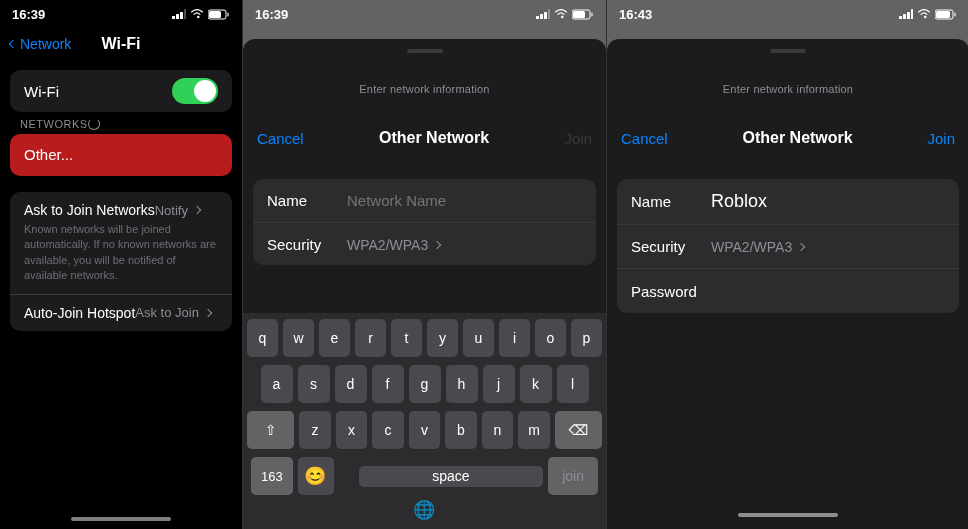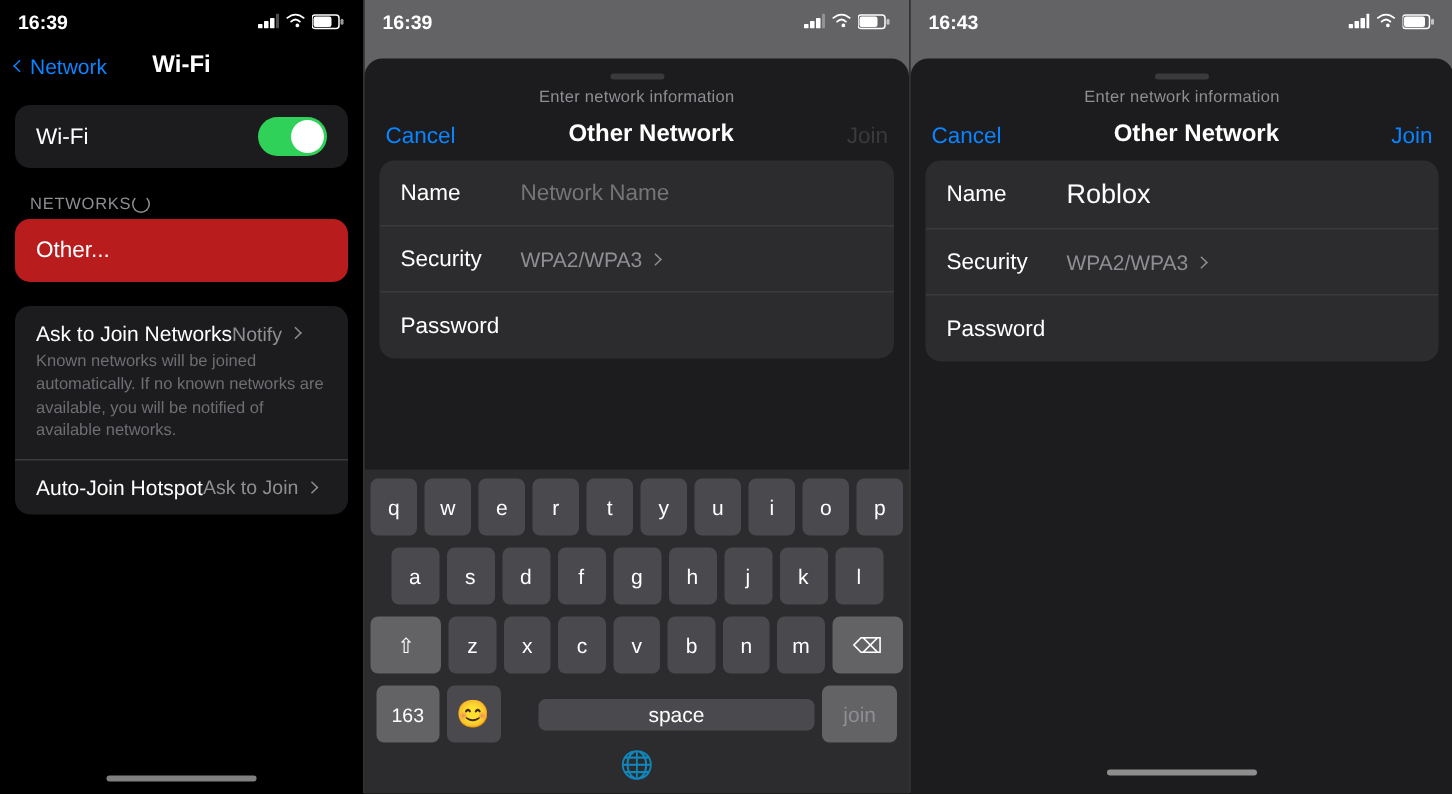--- a/index.html
+++ b/index.html
@@ -84,21 +84,21 @@
       position: absolute;
       right: 2px;
       top: 2px;
       width: 22px;
       height: 22px;
       background: #fff;
       border-radius: 50%;
     }
 
     .networks-header {
-      padding: 18px 20px 4px;
+      padding: 6px 20px 4px;
       display: flex;
       align-items: center;
       gap: 0;
     }
     .networks-label {
       font-size: 11px;
       color: #8e8e93;
       text-transform: uppercase;
       letter-spacing: 0.5px;
     }
@@ -195,20 +195,21 @@
     }
 
     .modal-sheet {
       background: #1c1c1e;
       border-radius: 12px 12px 0 0;
       margin-top: auto;
       flex: 1;
       display: flex;
       flex-direction: column;
       max-height: 490px;
+      gap: 24px;
     }
 
     .modal-indicator-bar {
       padding: 10px 0 6px;
       display: flex;
       justify-content: center;
     }
     .modal-indicator {
       width: 36px;
       height: 4px;

